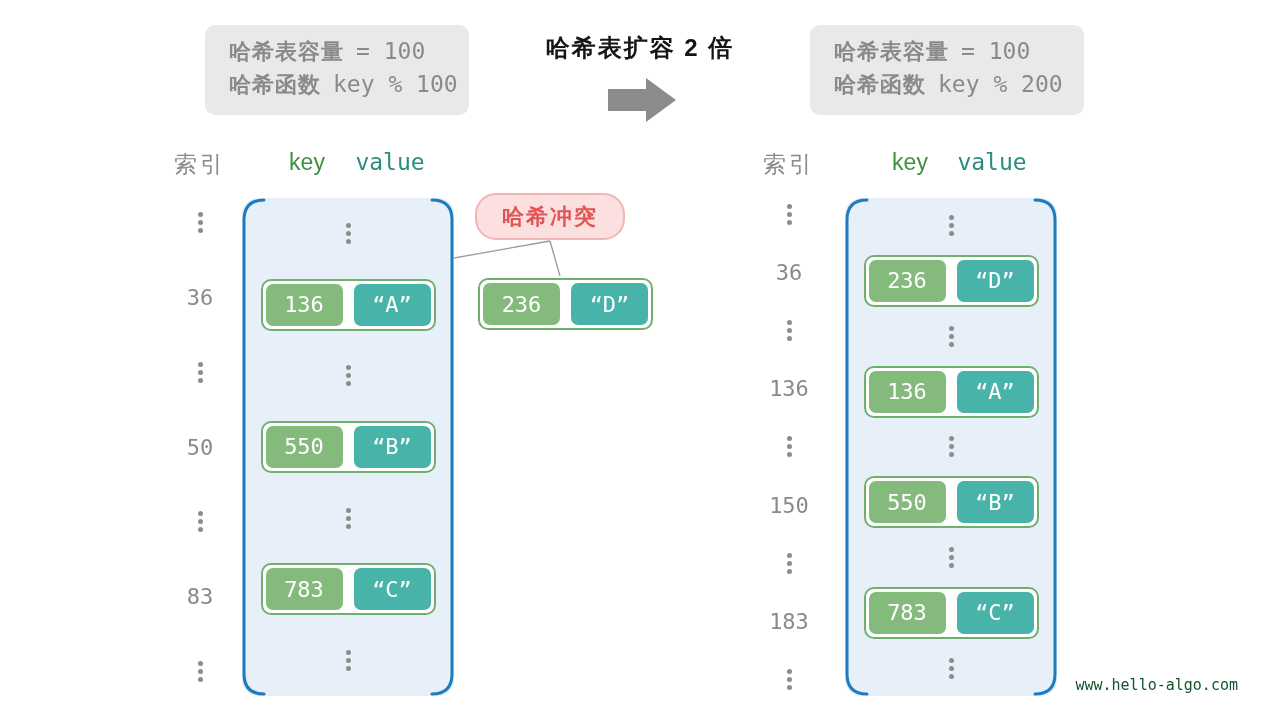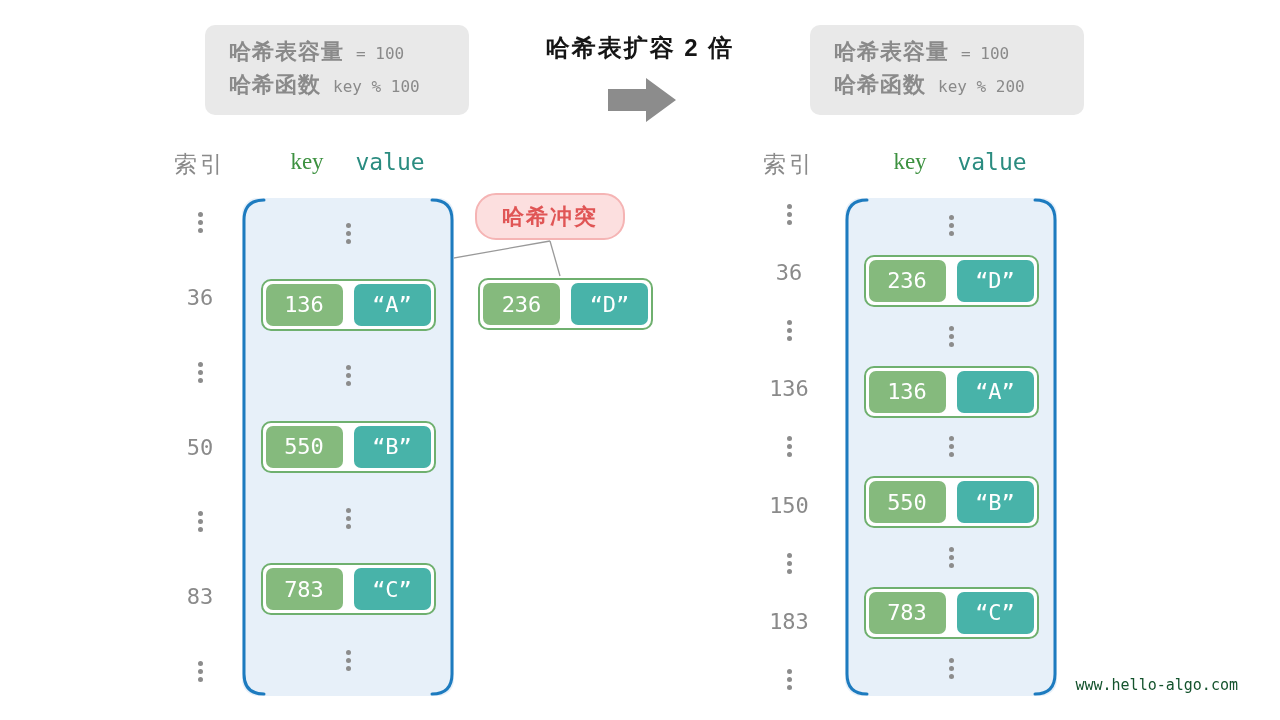--- a/index.html
+++ b/index.html
@@ -4,31 +4,31 @@
 <style>
   html,body{margin:0;padding:0;background:#fff;}
   .canvas{position:relative;width:1280px;height:720px;background:#fff;overflow:hidden;
           font-family:"Liberation Sans",sans-serif;}
 
   
   .infobox{position:absolute;background:#e9e9e9;border-radius:10px;color:#8a8a8a;
            height:90px;box-sizing:border-box;padding:12px 0 0 24px;}
   .info-line{display:flex;align-items:baseline;gap:12px;height:33px;font-size:22px;}
   .info-label{font-weight:bold;letter-spacing:1px;text-align:right;}
-  .info-value{font-family:"DejaVu Sans Mono","Liberation Mono",monospace;font-size:16px;}
+  .info-value{font-family:"DejaVu Sans Mono","Liberation Mono",monospace;font-size:23px;}
 
   
   .title{position:absolute;left:505px;top:32px;width:270px;text-align:center;
          font-size:24px;font-weight:bold;color:#151515;letter-spacing:2px;}
   .arrow{position:absolute;left:608px;top:78px;width:68px;height:44px;}
 
   
   .hdr{position:absolute;top:149px;font-size:23px;text-align:center;}
   .hdr-index{color:#8a8a8a;letter-spacing:3px;}
-  .hdr-key{color:#3d9140;font-family:Liberation Serif, serif;}
+  .hdr-key{color:#3d9140;font-family:Liberation Sans, sans-serif;}
   .hdr-value{color:#2b8c80;font-family:"DejaVu Sans Mono","Liberation Mono",monospace;}
 
   
   .index-col{position:absolute;top:198px;height:498px;width:64px;
              display:flex;flex-direction:column;gap:26px;}
   .table-box{position:absolute;top:198px;width:212px;height:498px;
              background:#e7f0f9;border-radius:16px;display:flex;flex-direction:column;}
   .bracket{position:absolute;left:0;top:0;pointer-events:none;}
   .cell{flex:1;display:flex;align-items:center;justify-content:center;position:relative;}
   .idx{font-family:"DejaVu Sans Mono","Liberation Mono",monospace;font-size:22px;color:#8a8a8a;}

